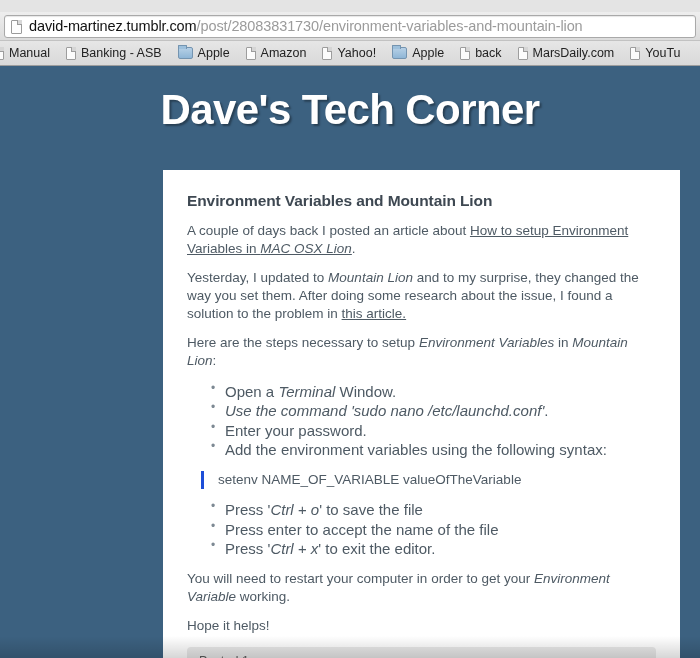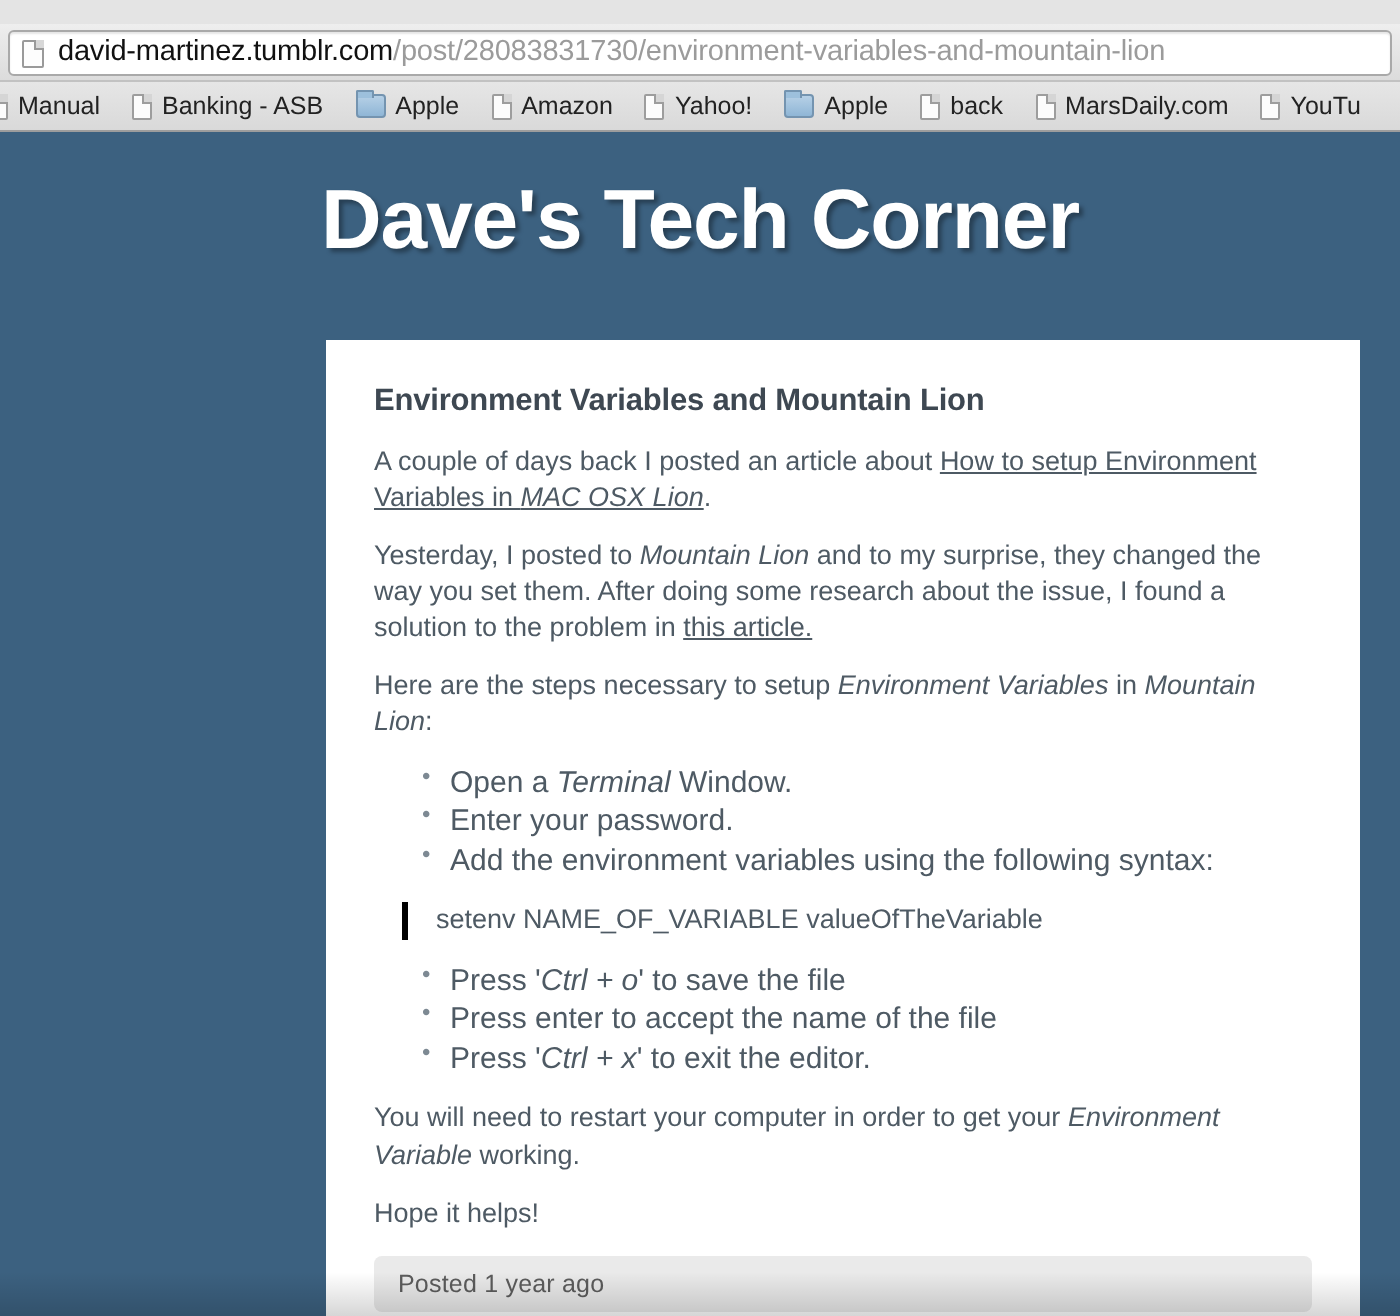--- a/index.html
+++ b/index.html
@@ -205,21 +205,21 @@
     position: absolute;
     left: -14px;
     top: -1px;
     color: #7d8993;
     font-size: 12px;
   }
 
   .post-body blockquote {
     margin: 8px 0 11px 14px;
     padding-left: 14px;
-    border-left: 3px solid #000000;
+    border-left: 3px solid #1d4ed8;
     font-size: 13.5px;
     line-height: 1.4;
     color: #4e5a64;
   }
 
   .post-meta {
     background: #eaeaea;
     border-radius: 4px;
     padding: 7px 12px;
     font-size: 12.5px;
@@ -294,26 +294,27 @@
   <div class="site-title">Dave's Tech Corner</div>
 
   <div class="post-card">
 
     <div class="post-title">Environment Variables and Mountain Lion</div>
 
     <div class="post-body">
 
       <p><span>A couple of days back I posted an article about </span><a href="#"><span>How to setup Environment Variables in </span><em>MAC OSX Lion</em></a><span>.</span></p>
 
-      <p><span>Yesterday, I posted to </span><em>Mountain Lion</em><span> and to my surprise, they changed the way you set them. After doing some research about the issue, I found a solution to the problem in </span><a href="#">this article.</a></p>
+      <p><span>Yesterday, I updated to </span><em>Mountain Lion</em><span> and to my surprise, they changed the way you set them. After doing some research about the issue, I found a solution to the problem in </span><a href="#">this article.</a></p>
 
       <p><span>Here are the steps necessary to setup </span><em>Environment Variables</em><span> in </span><em>Mountain Lion</em><span>:</span></p>
 
       <ul>
         <li><span>Open a </span><em>Terminal</em><span> Window.</span></li>
+        <li><span></span><em>Use the command 'sudo nano /etc/launchd.conf'</em><span>.</span></li>
         <li><span>Enter your password.</span><em></em><span></span></li>
         <li><span>Add the environment variables using the following syntax:</span><em></em><span></span></li>
       </ul>
 
       <blockquote>setenv NAME_OF_VARIABLE valueOfTheVariable</blockquote>
 
       <ul>
         <li><span>Press '</span><em>Ctrl + o</em><span>' to save the file</span></li>
         <li><span>Press enter to accept the name of the file</span><em></em><span></span></li>
         <li><span>Press '</span><em>Ctrl + x</em><span>' to exit the editor.</span></li>

